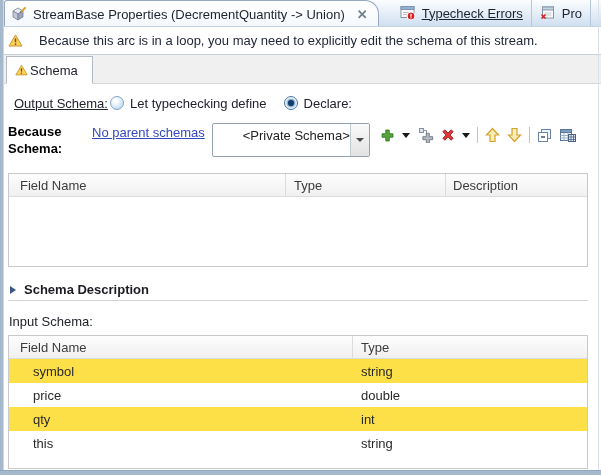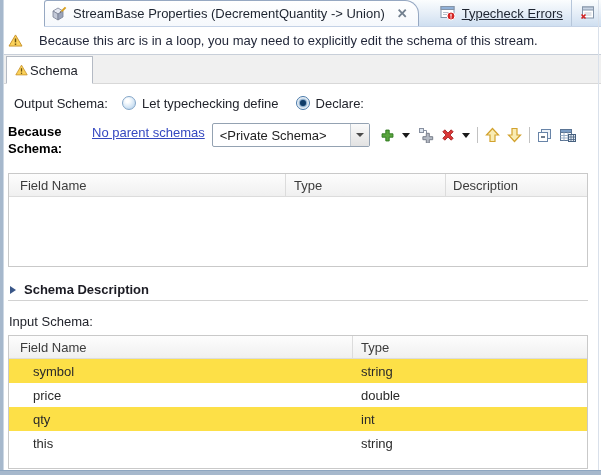--- a/index.html
+++ b/index.html
@@ -15,21 +15,21 @@
   
   .edge-left  { position:absolute; left:0; top:0; width:4px; height:475px; background:#a6b8cc; border-right:1px solid #cdd8e4; }
   .edge-bottom{ position:absolute; left:0; bottom:0; width:601px; height:5px; background:#a6b8cc; border-top:1px solid #8ea6c0; z-index:5; }
   .edge-right { position:absolute; right:2px; top:0; width:1px; height:470px; background:#d9e0ea; }
 
   
   .tabbar {
     position:absolute; left:4px; top:0; right:0; height:27px;
     background: linear-gradient(#fbfdfe, #e4edf7 55%, #cfdff1);
     border-bottom: 1px solid #c4d2e6;
-    display:flex; align-items:center; overflow:hidden;margin-left:40px;
+    display:flex; align-items:flex-start; overflow:hidden;
   }
   .tab-active {
     display:flex; align-items:center; gap:6px; height:27px;
     padding:0 10px 0 6px; margin-left:0;
     background: linear-gradient(#ffffff, #f5f8fc);
     border:1px solid #96a8c2; border-bottom:none;
     border-radius:3px 14px 0 0;
     white-space:nowrap; z-index:2;
   }
   .tab-title { color:#1d2430; }
@@ -59,40 +59,40 @@
     margin:0 0 -1px 2px; padding:0 14px 0 8px;
     background:#ffffff; border:1px solid #b4bac4; border-bottom:1px solid #ffffff;
     z-index:2;
   }
   .schema-tab-label { color:#22242c; }
 
   
   .content { position:absolute; left:8px; top:84px; right:13px; bottom:5px; background:#fff; }
 
   .row-output { display:flex; align-items:center; margin-top:7px; height:24px; padding-left:6px; }
-  .out-label { margin-right:14px; }
+  .out-label { margin-right:2px;text-decoration:underline; }
   .radio-group { display:flex; align-items:center; gap:6px; cursor:default; }
   .radio-group.second { margin-left:17px; }
   .radio { width:14px; height:14px; border-radius:50%; position:relative; flex:0 0 auto; }
   .radio.off {
     border:1px solid #84a6c8;
     background: radial-gradient(circle at 38% 32%, #ffffff 15%, #d8e8f6 55%, #a9c9e5 100%);
   }
   .radio.on  { border:1px solid #4878a8; background:#f2f7fc; }
   .radio.on::after {
     content:""; position:absolute; left:3px; top:3px; width:6px; height:6px;
     border-radius:50%; background:#103c68; box-shadow:0 0 2px 1px #5b89b4;
   }
 
   .row-declared { display:flex; align-items:flex-start; margin-top:8px; height:37px; }
   .lbl-declared { width:84px; font-weight:bold; line-height:17px; color:#000; }
   .parent-link { margin:2px 7px 0 0; color:#3548c0; text-decoration:underline; white-space:nowrap; cursor:pointer; }
   .combo {
-    display:flex; width:158px; height:24px; background:#fff;
-    border:1px solid #94a2b2; border-radius:2px; overflow:hidden; cursor:default;
+    display:flex; width:158px; height:34px; background:#fff;
+    border:1px solid #94a2b2; border-radius:2px; overflow:hidden; cursor:default;text-align:right;
   }
   .combo-text { flex:1; padding:4px 0 0 7px; white-space:nowrap; color:#222; }
   .combo-btn {
     width:19px; border-left:1px solid #c2cad2;
     background:linear-gradient(#fafafa,#e2e2e2);
     display:flex; align-items:center; justify-content:center;
   }
   .combo-arrow { width:0; height:0; border-left:4px solid transparent; border-right:4px solid transparent; border-top:4px solid #4a4a4a; }
 
   .toolbar { display:flex; align-items:center; gap:7px; margin:4px 0 0 10px; }

